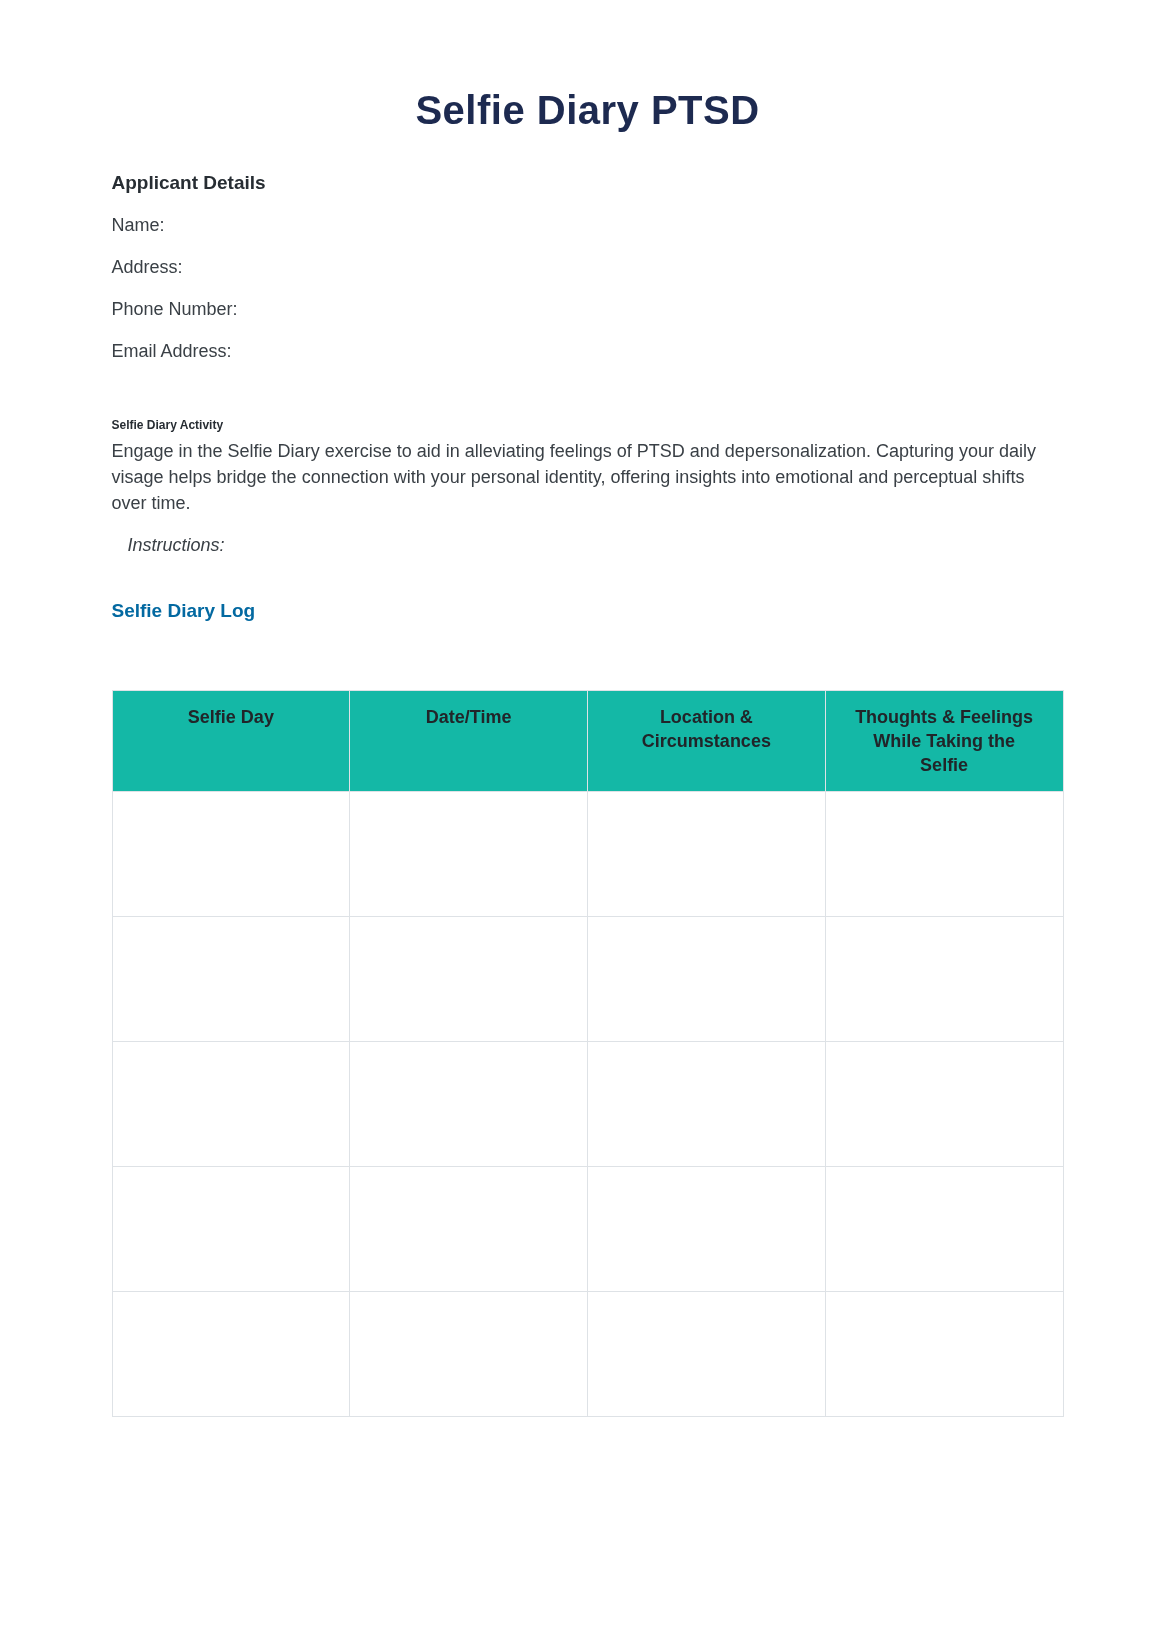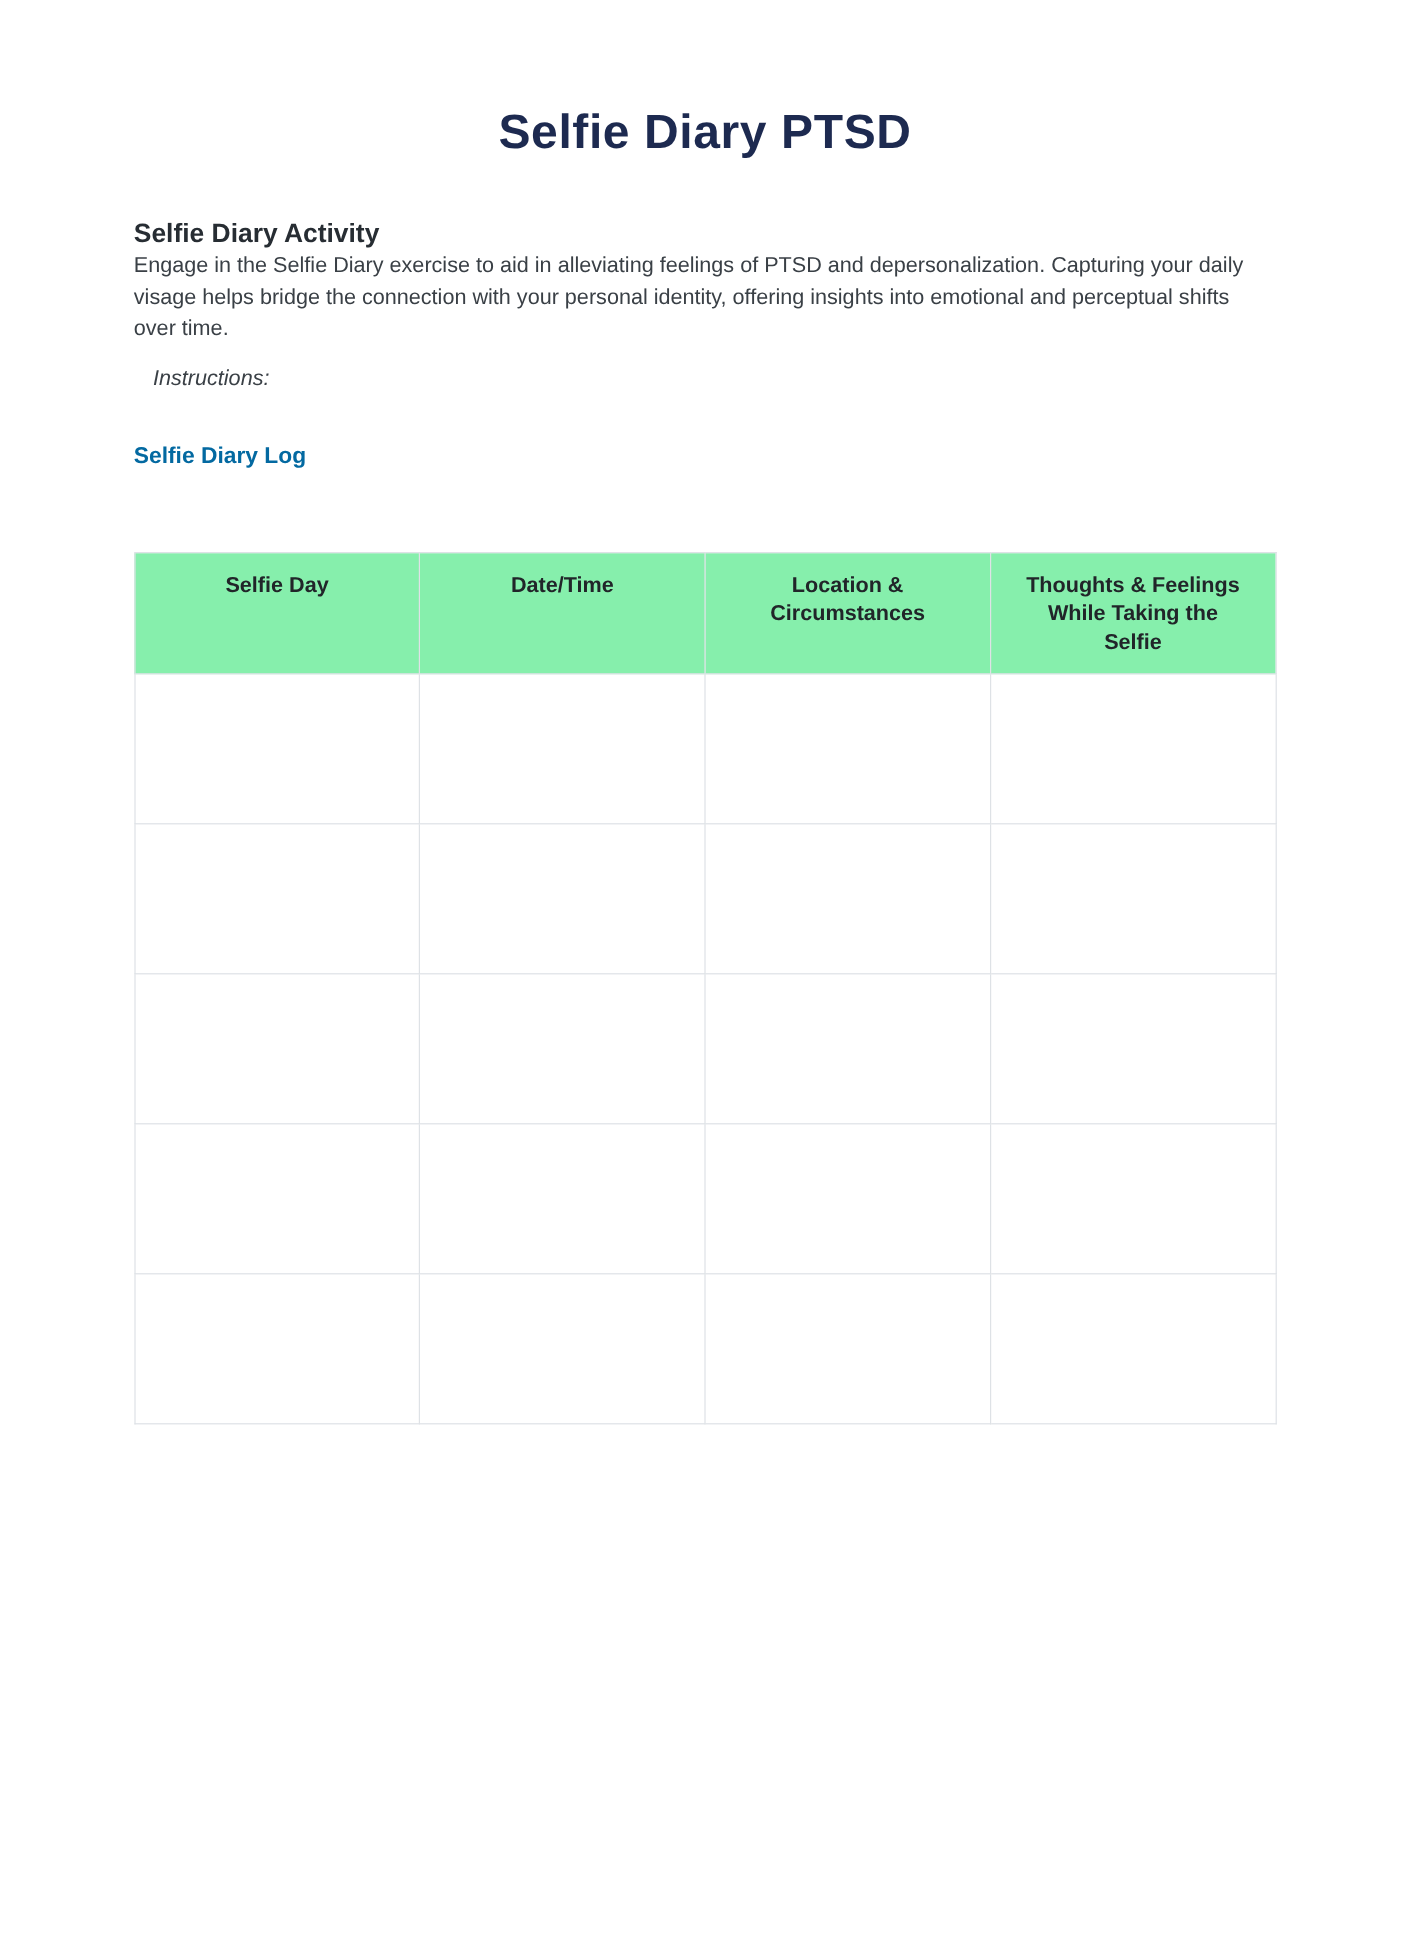--- a/index.html
+++ b/index.html
@@ -35,21 +35,21 @@
     font-size: 19px;
     line-height: 26px;
     font-weight: 700;
     color: #272d33;
   }
   .field-line {
     margin: 0 0 16px 0;
   }
   .activity-heading {
     margin: 48px 0 0 0;
-    font-size: 22px;
+    font-size: 12px;
     line-height: 26px;
     font-weight: 700;
     color: #272d33;
   }
   .activity-desc {
     margin: 0 0 16px 0;
   }
   .instructions-label {
     margin: 16px 0 16px 16px;
     font-style: italic;
@@ -73,21 +73,21 @@
     width: 100%;
     margin-top: 66px;
     border-collapse: collapse;
     table-layout: fixed;
   }
   table.selfie-log th {
     width: 25%;
     box-sizing: border-box;
     height: 100px;
     padding: 14px 23px;
-    background: #86efac;
+    background: #14b8a6;
     border: 1px solid #dee2e6;
     font-size: 18px;
     line-height: 24px;
     font-weight: 700;
     color: #212529;
     text-align: center;
     vertical-align: top;
   }
   table.selfie-log td {
     box-sizing: border-box;
@@ -98,20 +98,27 @@
     vertical-align: top;
   }
 </style>
 </head>
 <body>
 
 <div class="page">
 
   <h1 class="doc-title">Selfie Diary PTSD</h1>
 
+  <section>
+    <h2 class="section-heading">Applicant Details</h2>
+    <p class="field-line">Name:</p>
+    <p class="field-line">Address:</p>
+    <p class="field-line">Phone Number:</p>
+    <p class="field-line">Email Address:</p>
+  </section>
 
   <section>
     <h2 class="activity-heading">Selfie Diary Activity</h2>
     <p class="activity-desc">Engage in the Selfie Diary exercise to aid in alleviating feelings of PTSD and depersonalization. Capturing your daily visage helps bridge the connection with your personal identity, offering insights into emotional and perceptual shifts over time.</p>
     <p class="instructions-label">Instructions:</p>
   </section>
 
   <section>
     <h2 class="log-heading">Selfie Diary Log</h2>
 

